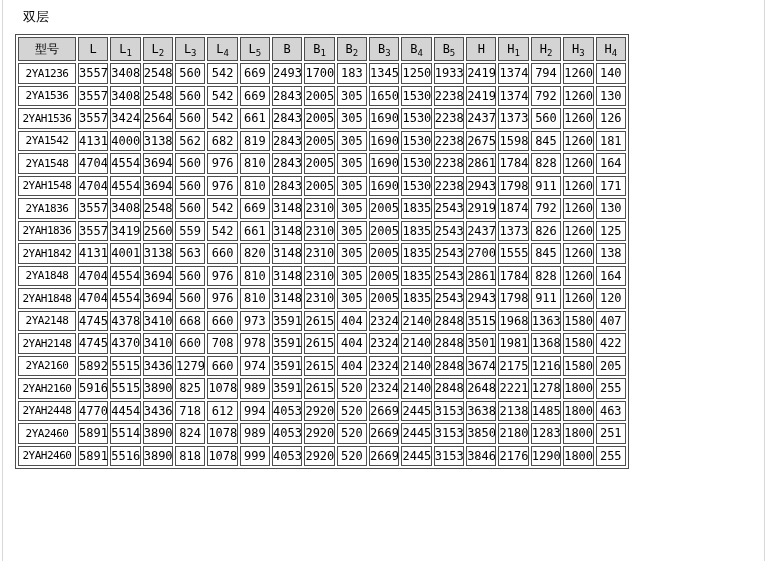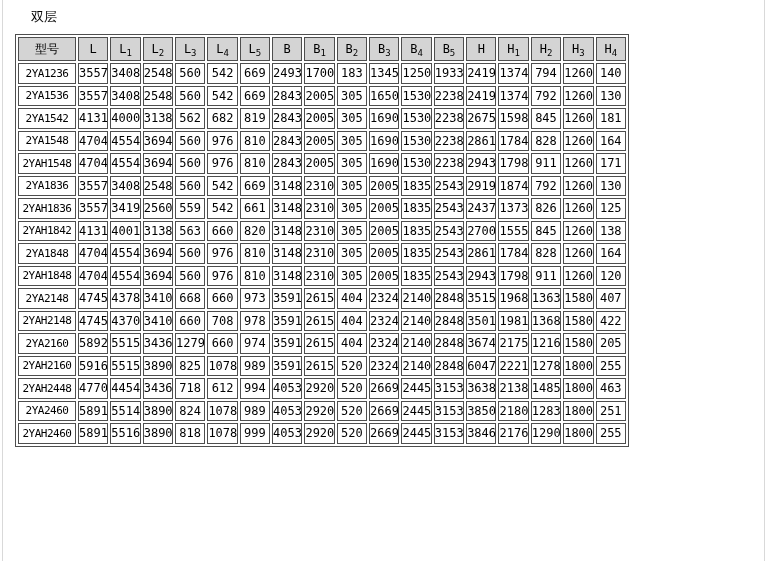--- a/index.html
+++ b/index.html
@@ -13,21 +13,21 @@
   .page-frame {
     position: absolute;
     left: 2px; top: 0;
     width: 763px; height: 561px;
     border-left: 1px solid #d9d9d9;
     border-right: 1px solid #d9d9d9;
     background: #ffffff;
   }
   .page-title {
     position: absolute;
-    left: 28px; top: 8px;
+    left: 20px; top: 8px;
     font-size: 13px;
     line-height: 17px;
     font-family: "DejaVu Sans", "Liberation Sans", sans-serif;
     color: #000000;
     white-space: nowrap;
   }
   table.spec-table {
     position: absolute;
     left: 12px; top: 34px;
     width: 614px;
@@ -152,20 +152,40 @@
           <td>1650</td>
           <td>1530</td>
           <td>2238</td>
           <td>2419</td>
           <td>1374</td>
           <td>792</td>
           <td>1260</td>
           <td>130</td>
         </tr>
         <tr>
+          <td class="model-cell">2YAH1536</td>
+          <td>3557</td>
+          <td>3424</td>
+          <td>2564</td>
+          <td>560</td>
+          <td>542</td>
+          <td>661</td>
+          <td>2843</td>
+          <td>2005</td>
+          <td>305</td>
+          <td>1690</td>
+          <td>1530</td>
+          <td>2238</td>
+          <td>2437</td>
+          <td>1373</td>
+          <td>560</td>
+          <td>1260</td>
+          <td>126</td>
+        </tr>
+        <tr>
           <td class="model-cell">2YA1542</td>
           <td>4131</td>
           <td>4000</td>
           <td>3138</td>
           <td>562</td>
           <td>682</td>
           <td>819</td>
           <td>2843</td>
           <td>2005</td>
           <td>305</td>
@@ -385,21 +405,21 @@
           <td>3890</td>
           <td>825</td>
           <td>1078</td>
           <td>989</td>
           <td>3591</td>
           <td>2615</td>
           <td>520</td>
           <td>2324</td>
           <td>2140</td>
           <td>2848</td>
-          <td>6047</td>
+          <td>2648</td>
           <td>2221</td>
           <td>1278</td>
           <td>1800</td>
           <td>255</td>
         </tr>
         <tr>
           <td class="model-cell">2YAH2448</td>
           <td>4770</td>
           <td>4454</td>
           <td>3436</td>

